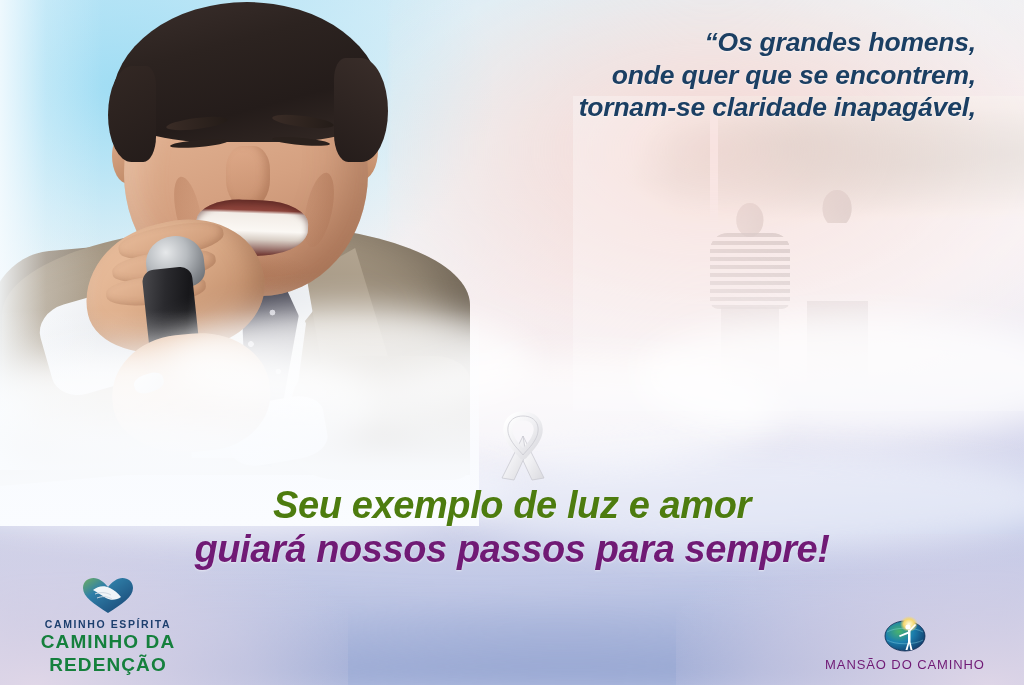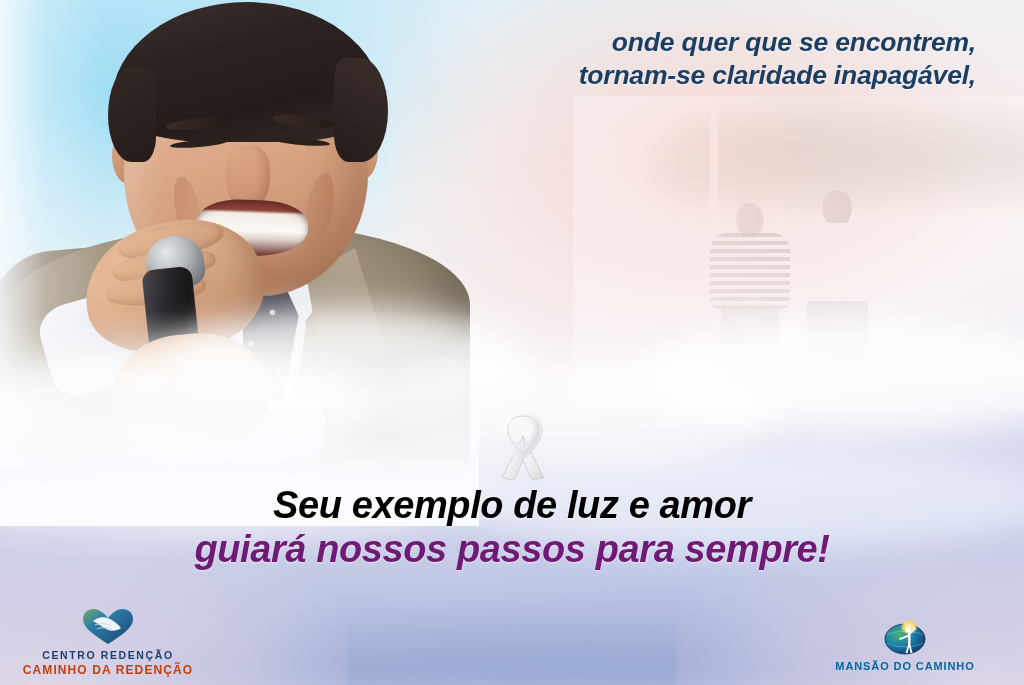--- a/index.html
+++ b/index.html
@@ -256,30 +256,30 @@
   .headline{
     position:absolute;left:0;right:0;top:486px;text-align:center;z-index:22;
   }
   .hl{
     font-style:italic;font-weight:700;
     letter-spacing:-.4px;
     line-height:1.0;
     white-space:nowrap;
   }
   .hl1{font-size:40px;color:#164b9e;margin-bottom:7px;text-shadow:0 1px 2px rgba(255,255,255,.5);}
-  .hl2{font-size:38px;color:#000000;margin-bottom:6px;text-shadow:0 1px 2px rgba(255,255,255,.5);}
+  .hl2{font-size:38px;color:#4d7c0f;margin-bottom:6px;text-shadow:0 1px 2px rgba(255,255,255,.5);}
   .hl3{font-size:38px;color:#701a75;text-shadow:0 1px 2px rgba(255,255,255,.5);}
 
   
   .logo-left{position:absolute;left:8px;bottom:8px;width:200px;text-align:center;z-index:24;}
   .logo-right{position:absolute;right:14px;bottom:12px;width:210px;text-align:center;z-index:24;}
   .logo-mark{display:block;margin:0 auto 3px;}
   .logo-t1{font-size:10.5px;font-weight:700;letter-spacing:1.6px;color:#1d3f6e;line-height:1.25;}
-  .logo-t2{font-size:12px;font-weight:700;letter-spacing:1.1px;color:#c2410c;line-height:1.2;}
-  .logo-r-t{font-size:11px;font-weight:700;letter-spacing:.9px;color:#0369a1;line-height:1.2;}
+  .logo-t2{font-size:19px;font-weight:700;letter-spacing:1.1px;color:#15803d;line-height:1.2;}
+  .logo-r-t{font-size:13px;font-weight:400;letter-spacing:.9px;color:#701a75;line-height:1.2;}
 </style>
 </head>
 <body>
 
 <div class="poster">
 
   <div class="bg-base"></div>
   <div class="bg-cyanglow"></div>
   <div class="bg-pinkglow"></div>
 
@@ -352,20 +352,21 @@
     <div class="cl c3"></div>
     <div class="cl c4"></div>
     <div class="cl c5"></div>
     <div class="cl c6"></div>
     <div class="cloud-dark"></div>
   </div>
   <div class="bg-lav-corner"></div>
   <div class="bg-lav-corner-r"></div>
 
   <div class="quote">
+    <div class="quote-line">“Os grandes homens,</div>
     <div class="quote-line">onde quer que se encontrem,</div>
     <div class="quote-line">tornam-se claridade inapagável,</div>
   </div>
 
   <div class="ribbon-wrap">
     <svg width="62" height="74" viewBox="0 0 62 74">
       <defs>
         <linearGradient id="rb" x1="0" y1="0" x2="1" y2="1">
           <stop offset="0" stop-color="#ffffff"></stop>
           <stop offset="0.5" stop-color="#f0f0f3"></stop>
@@ -393,21 +394,21 @@
           <stop offset="0" stop-color="#6fae62"></stop>
           <stop offset="0.32" stop-color="#2f7fa8"></stop>
           <stop offset="1" stop-color="#17406f"></stop>
         </linearGradient>
       </defs>
       <path d="M28 36 C14 27 3 20 3 11 C3 4.6 8 1 13.5 1 C19 1 24 5 28 10 C32 5 37 1 42.5 1 C48 1 53 4.6 53 11 C53 20 42 27 28 36 Z" fill="url(#hg)"></path>
       <path d="M13 13 C18 9 24 8 30 11 C34 13 38 16 41 20 C37 23 31 24 26 21 C21 18 17 15 13 13 Z" fill="#ffffff" opacity="0.93"></path>
       <path d="M15 17 C20 15 26 15 31 18" stroke="#cfd9e2" stroke-width="1" fill="none"></path>
       <path d="M17 21 C22 19 27 19 32 22" stroke="#cfd9e2" stroke-width="1" fill="none"></path>
     </svg>
-    <div class="logo-t1">CENTRO REDENÇÃO</div>
+    <div class="logo-t1">CAMINHO ESPÍRITA</div>
     <div class="logo-t2">CAMINHO DA REDENÇÃO</div>
   </div>
 
   <div class="logo-right">
     <svg class="logo-mark" width="52" height="40" viewBox="0 0 52 40">
       <defs>
         <radialGradient id="gg" cx="0.35" cy="0.35" r="0.8">
           <stop offset="0" stop-color="#49b36d"></stop>
           <stop offset="0.45" stop-color="#1b7fae"></stop>
           <stop offset="1" stop-color="#10305e"></stop>

